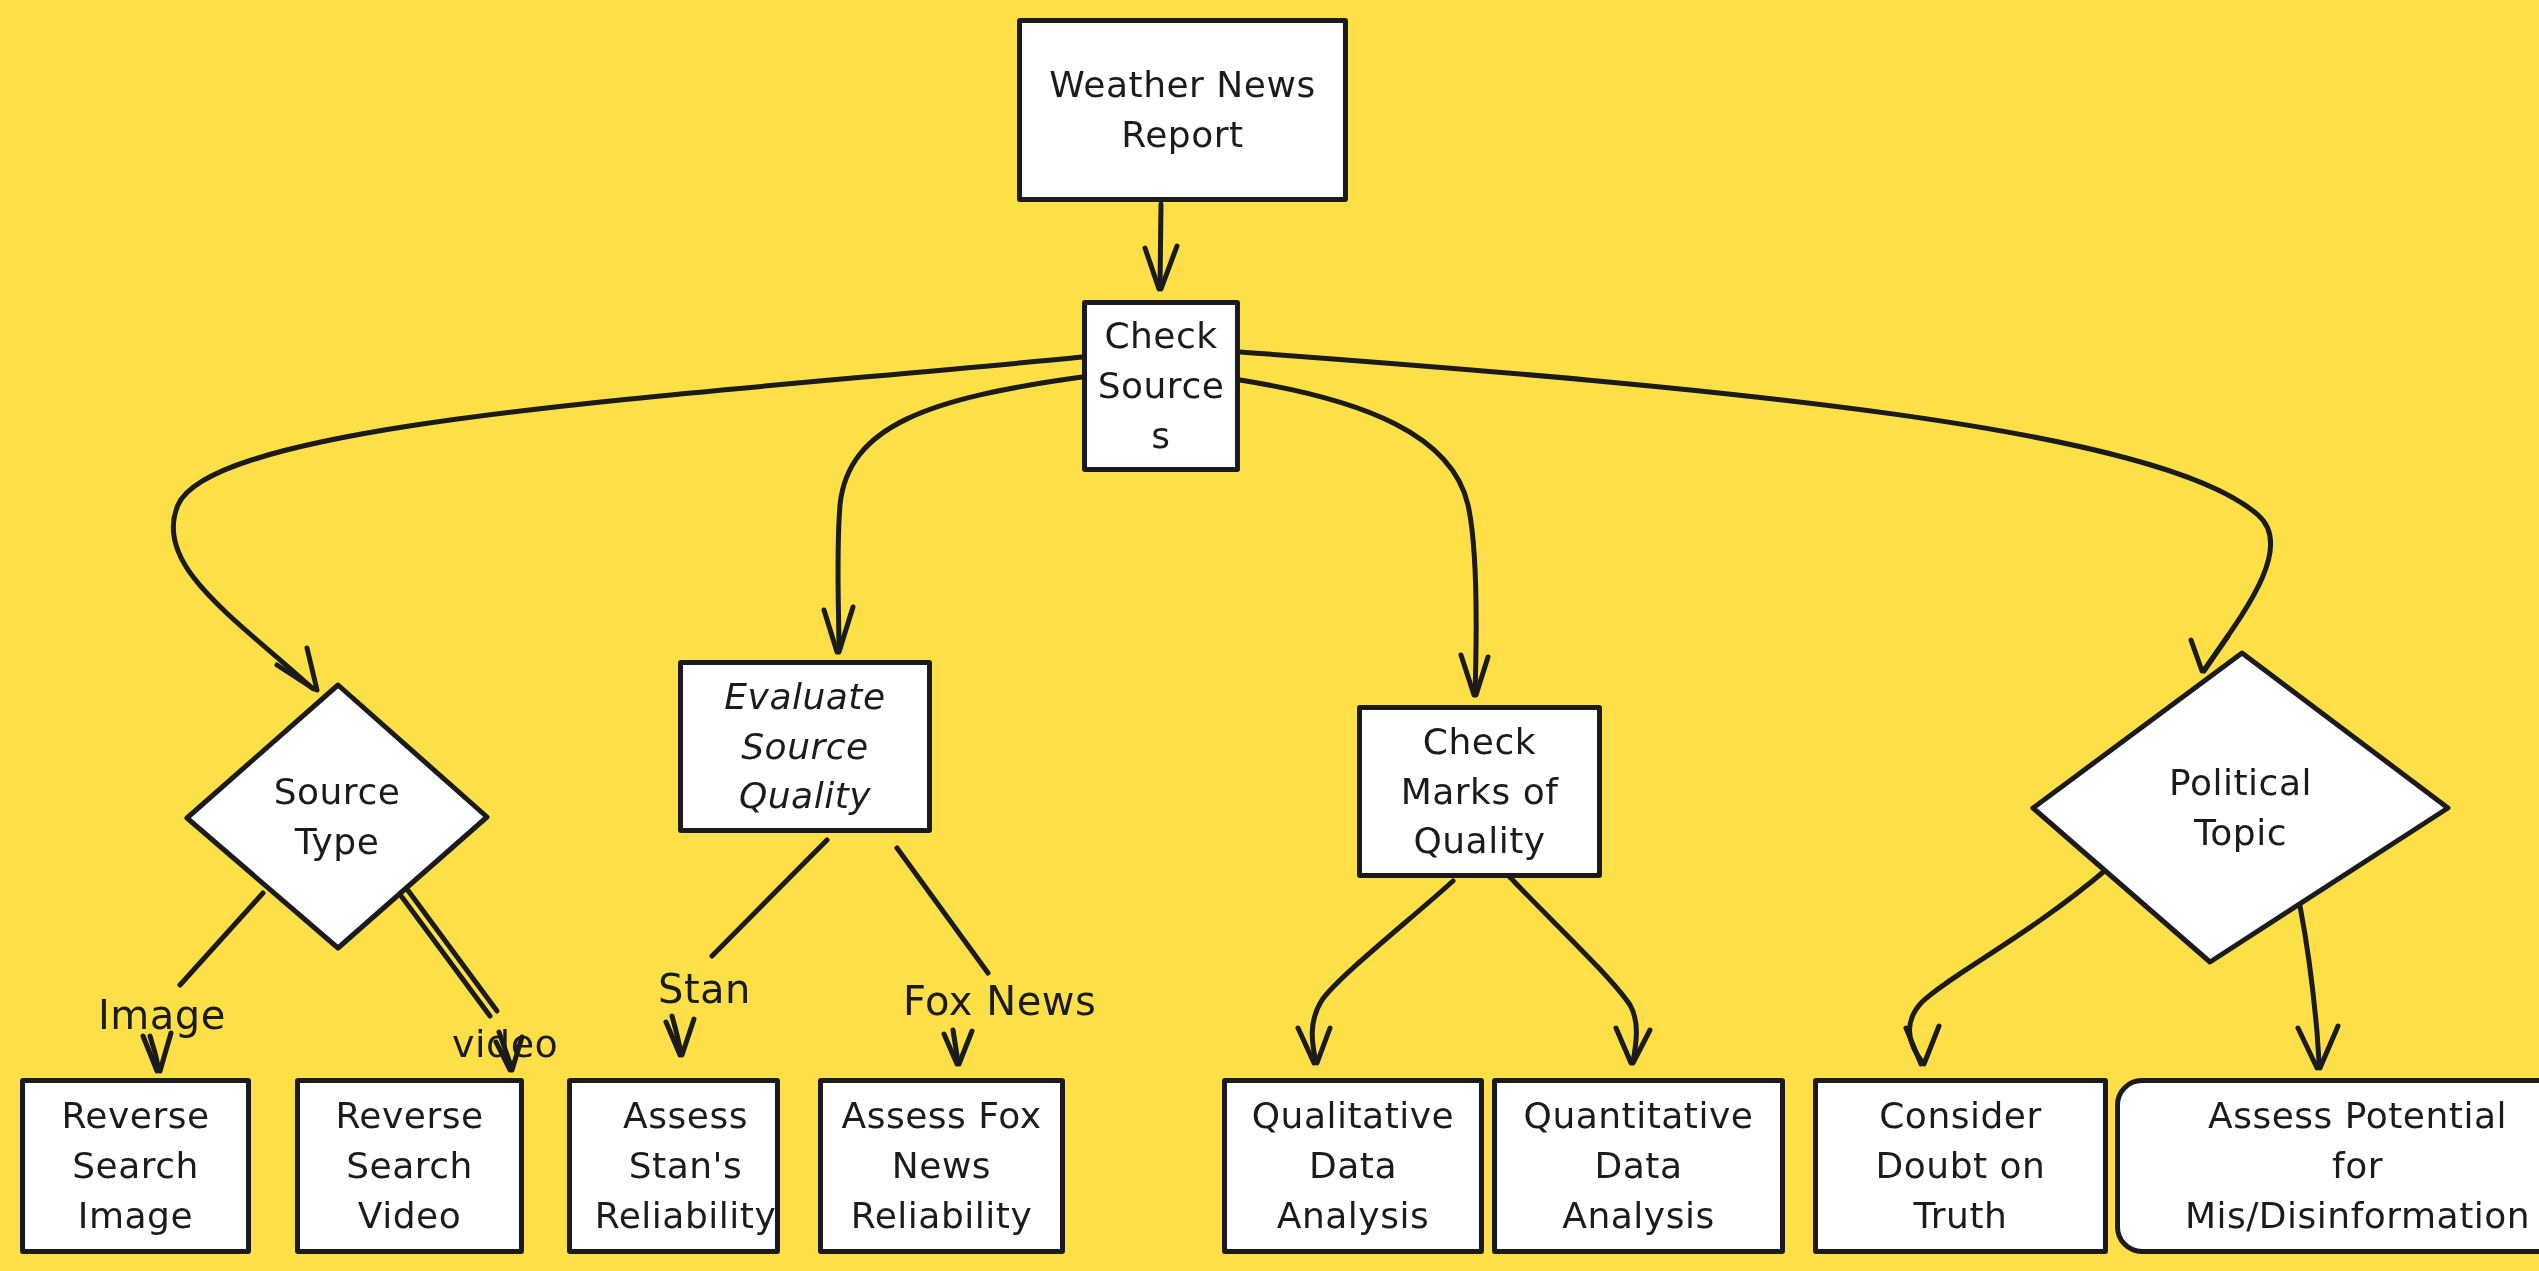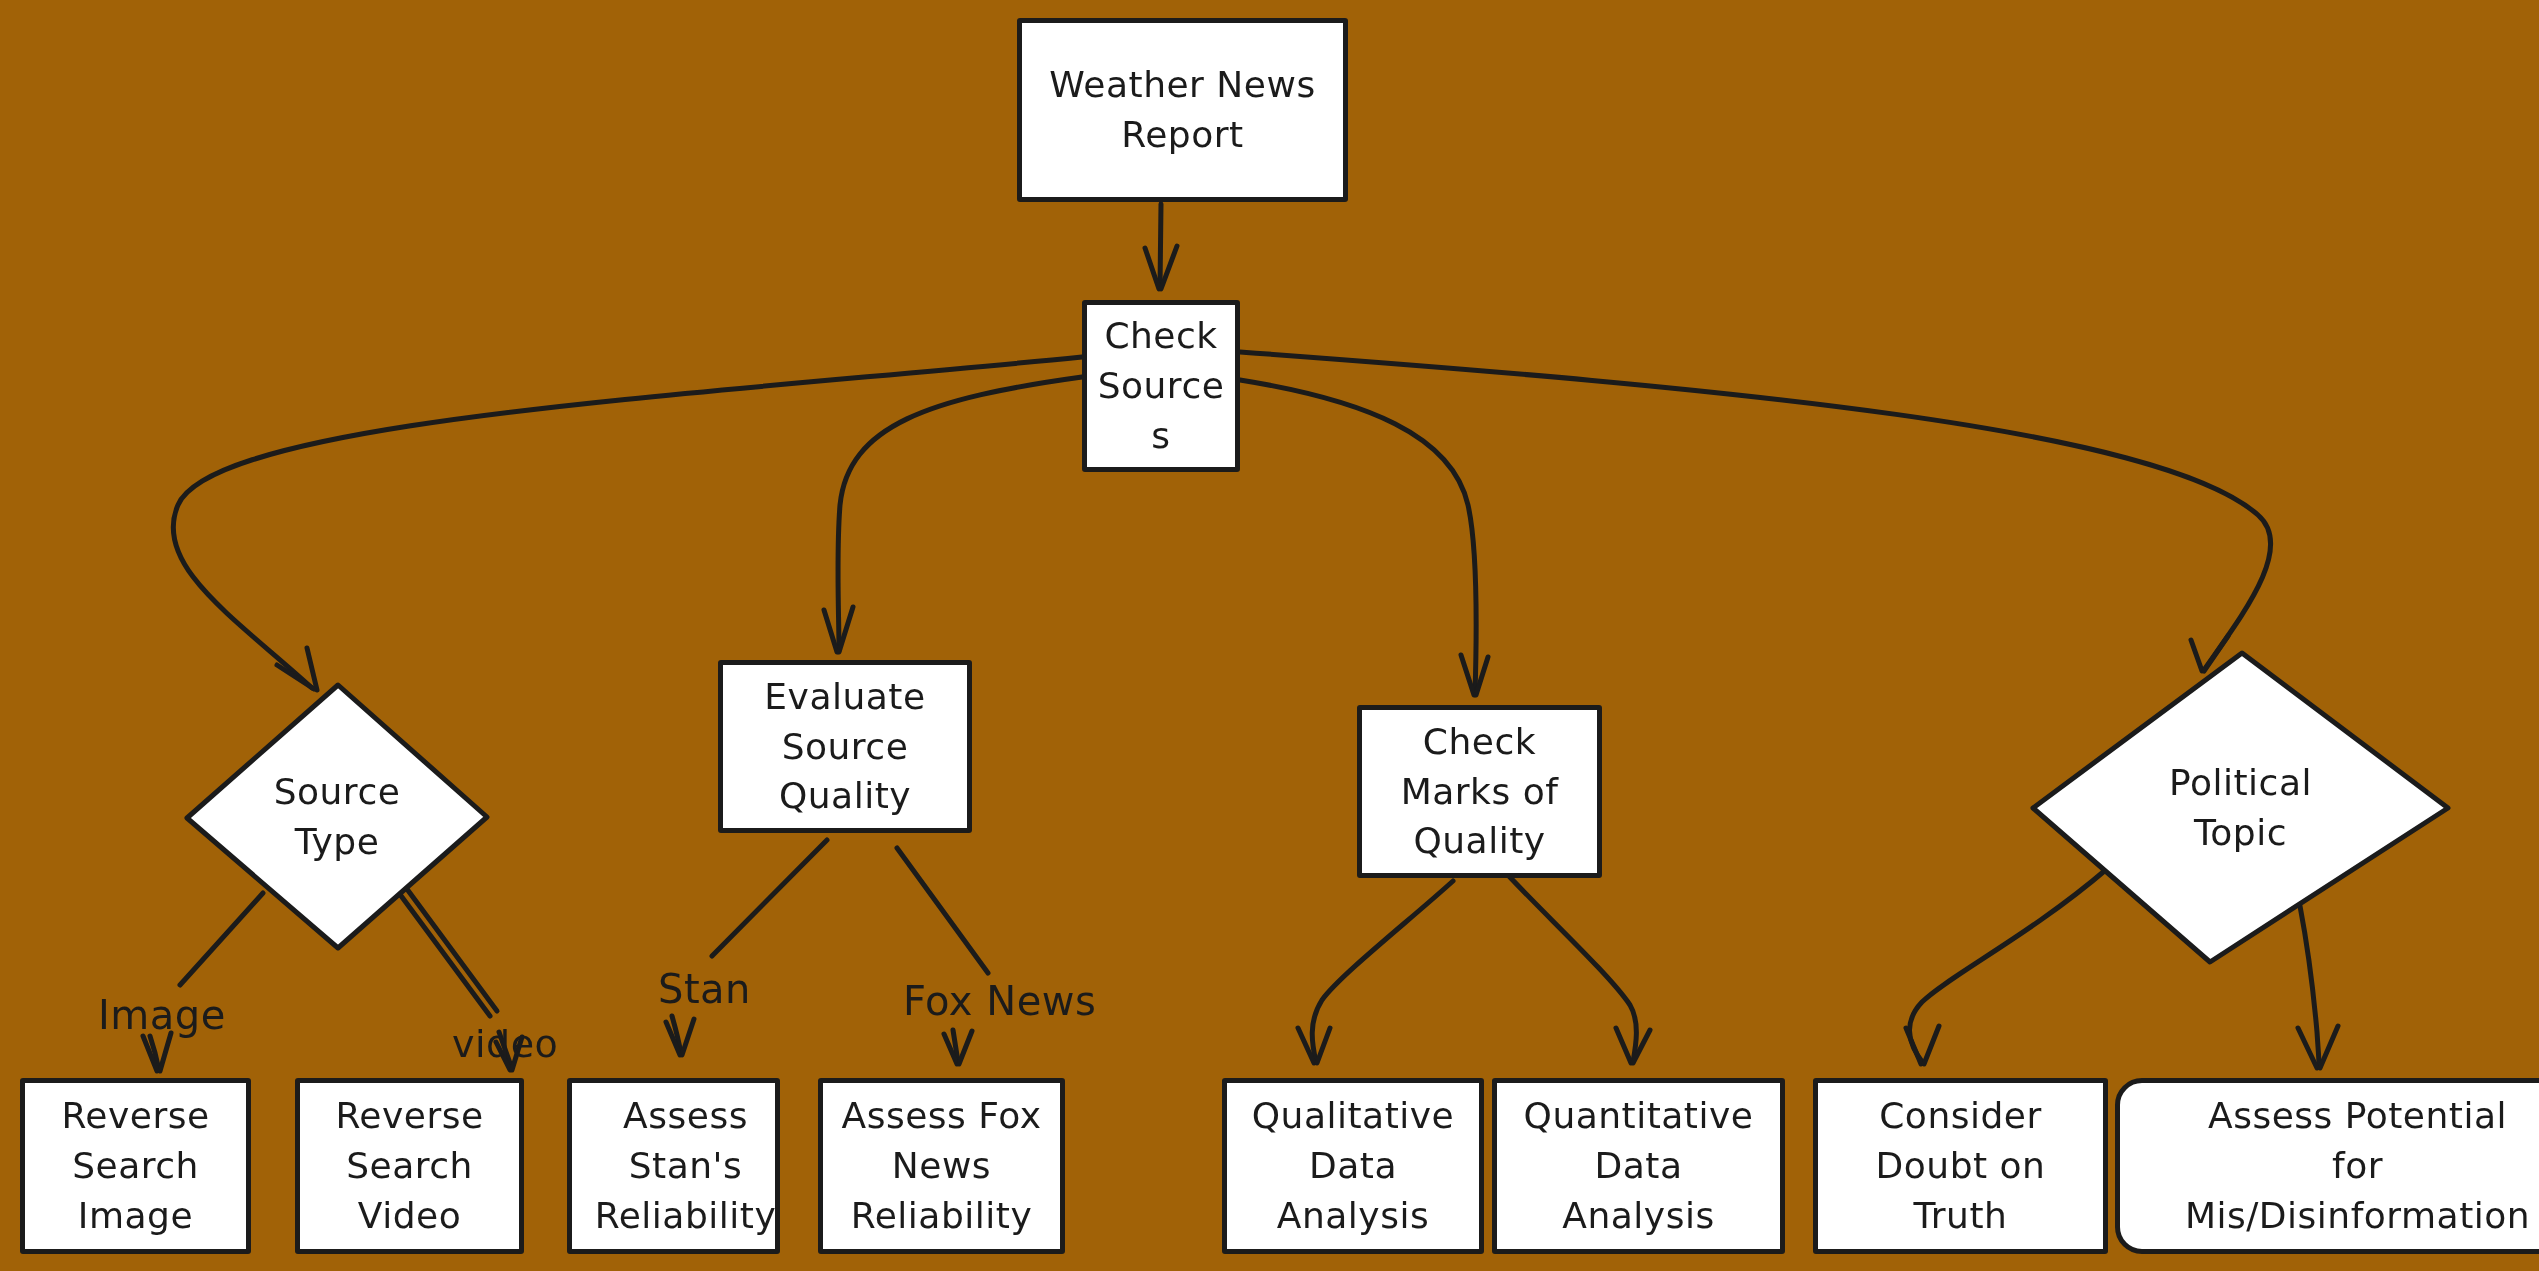--- a/index.html
+++ b/index.html
@@ -4,21 +4,21 @@
 <style>
   html, body {
     margin: 0;
     padding: 0;
     background: #ffffff;
   }
   .canvas {
     position: relative;
     width: 2539px;
     height: 1271px;
-    background: #a16207;
+    background: #fde047;
     font-family: "DejaVu Sans", "Liberation Sans", sans-serif;
     color: #1b1b1b;
     overflow: hidden;
   }
   .edges-svg {
     position: absolute;
     left: 0;
     top: 0;
     width: 2539px;
     height: 1271px;
@@ -161,21 +161,21 @@
     <polygon class="diamond" points="2242,653 2448,808 2210,962 2033,808"></polygon>
   </svg>
 
   <div class="node" style="left:1017px; top:18px; width:331px; height:184px;">Weather News
 Report</div>
 
   <div class="node" style="left:1082px; top:300px; width:158px; height:172px;">Check
 Source
 s</div>
 
-  <div class="node" style="left:718px; top:660px; width:254px; height:173px;">Evaluate
+  <div class="node" style="left:678px; top:660px; width:254px; height:173px;font-style:italic;">Evaluate
 Source
 Quality</div>
 
   <div class="node" style="left:1357px; top:705px; width:245px; height:173px;">Check
 Marks of
 Quality</div>
 
   <div class="node" style="left:20px; top:1078px; width:231px; height:176px;">Reverse
 Search
 Image</div>

